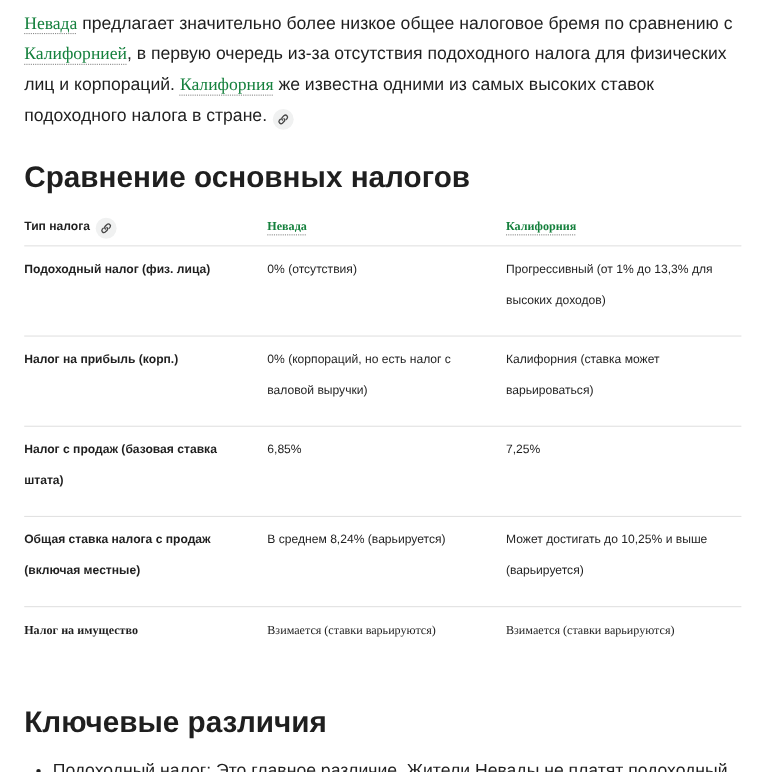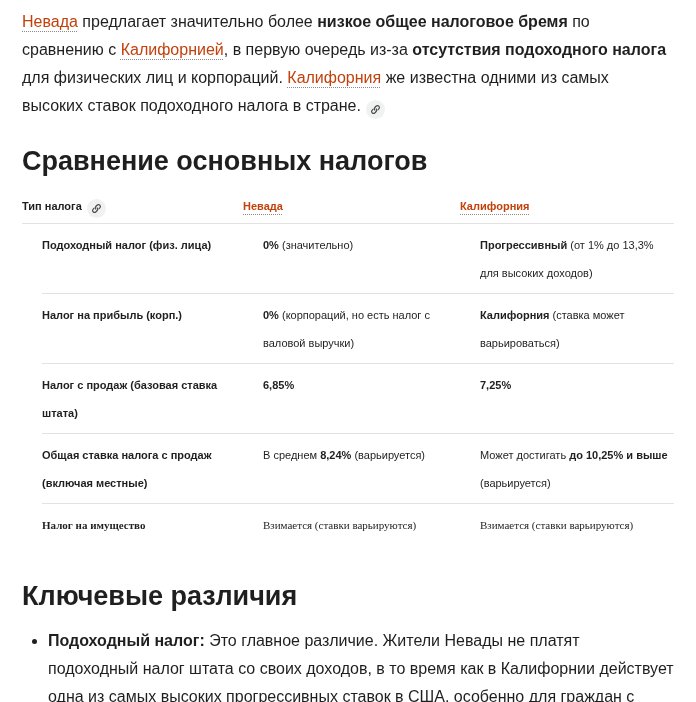--- a/index.html
+++ b/index.html
@@ -5,37 +5,38 @@
   * { box-sizing: border-box; }
   html, body { margin: 0; padding: 0; }
   body {
     width: 696px; height: 702px; overflow: hidden;
     background: #ffffff; color: #1f1f1f;
     font-family: "Liberation Sans", sans-serif;
   }
   .content { padding: 8px 22px 0 22px; }
 
   .intro { margin: 0; font-size: 16px; line-height: 28px; }
-  .b { font-weight: 700; }
+  .b { font-weight: 400; }
   .term-link {
-    color: #c2410c; cursor: pointer;
+    color: #15803d; cursor: pointer;
     text-decoration: underline dotted #8a8a8a;
     text-decoration-thickness: 1px;
     text-underline-offset: 4px;
+    font-family: Liberation Serif, serif;
   }
 
   .section-title {
     font-size: 27px; line-height: 26px; font-weight: 700;
     margin: 28px 0 0 0;
   }
 
   .cmp-table { margin-top: 16px; }
   .trow { display: grid; grid-template-columns: 221px 217px 1fr; font-size: 11px; line-height: 28px; }
   .trow.thead { font-weight: 700; padding: 2px 0 3px 0; border-bottom: 1px solid #e2e2e2; }
-  .trow.tbody-row { padding: 7px 0 6px 0; border-bottom: 1px solid #e2e2e2; margin-left: 20px; }
+  .trow.tbody-row { padding: 7px 0 18px 0; border-bottom: 1px solid #e2e2e2; }
   .trow.tbody-row.last { border-bottom: none; font-family: Liberation Serif, serif; }
   .tcell { padding-right: 18px; }
   .tcell.last-col { padding-right: 0; }
   .row-label { font-weight: 700; }
 
   .cite-badge {
     display: inline-flex; width: 19px; height: 19px; border-radius: 50%;
     background: #f0f1f1; align-items: center; justify-content: center;
     vertical-align: -4px; margin-left: 5px; cursor: pointer;
   }
@@ -71,21 +72,21 @@
           </span>
       </div>
       <div class="tcell"><span class="term-link">Невада</span>
       </div>
       <div class="tcell last-col"><span class="term-link">Калифорния</span>
       </div>
     </div>
 
     <div class="trow tbody-row">
       <div class="tcell row-label">Подоходный налог (физ. лица)</div>
-      <div class="tcell"><span class="b">0%</span><span> (значительно)</span></div>
+      <div class="tcell"><span class="b">0%</span><span> (отсутствия)</span></div>
       <div class="tcell last-col"><span class="b">Прогрессивный</span><span> (от 1% до 13,3% для высоких доходов)</span></div>
     </div>
 
     <div class="trow tbody-row">
       <div class="tcell row-label">Налог на прибыль (корп.)</div>
       <div class="tcell"><span class="b">0%</span><span> (корпораций, но есть налог с валовой выручки)</span></div>
       <div class="tcell last-col"><span class="b">Калифорния</span><span> (ставка может варьироваться)</span></div>
     </div>
 
     <div class="trow tbody-row">

